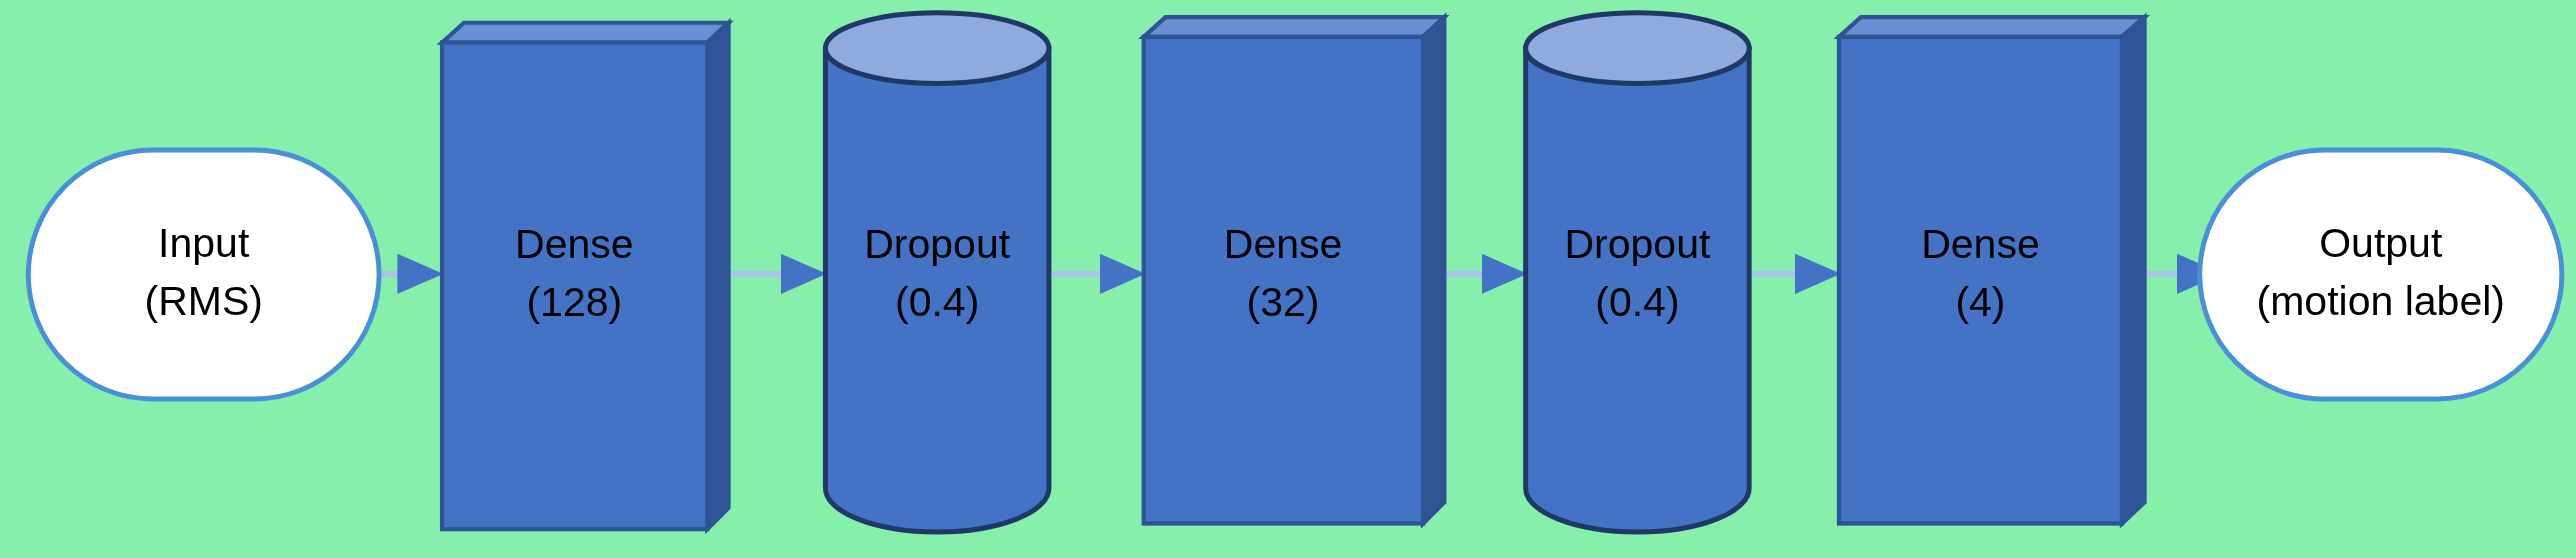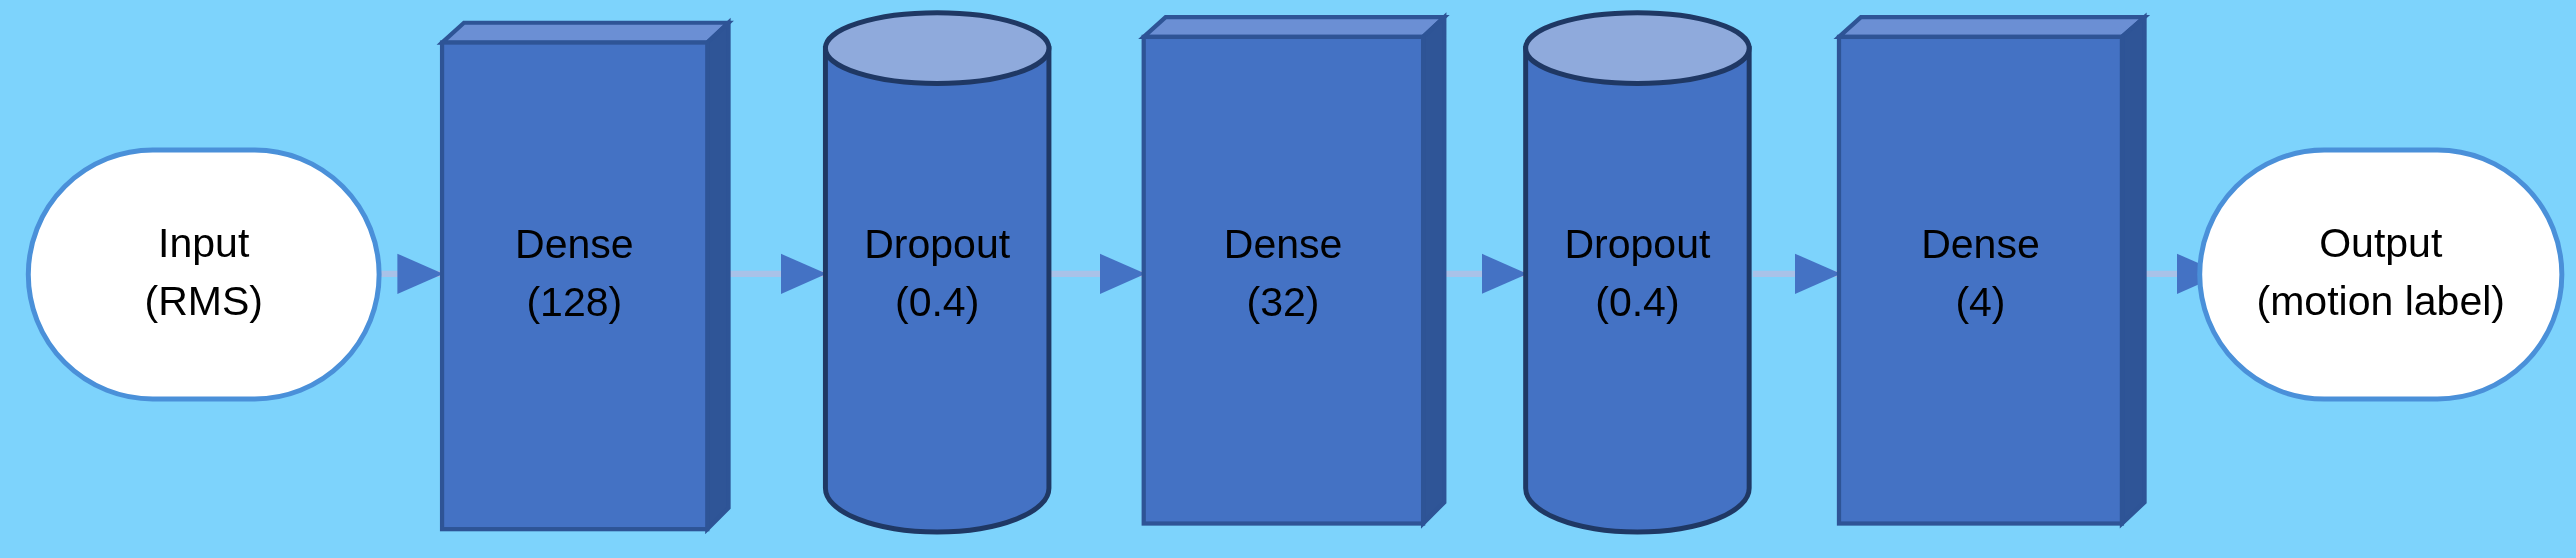--- a/index.html
+++ b/index.html
@@ -8,21 +8,21 @@
     padding: 0;
     background: #ffffff;
   }
   body {
     font-family: "Liberation Sans", sans-serif;
   }
   #canvas {
     position: relative;
     width: 2576px;
     height: 559px;
-    background: #7dd3fc;
+    background: #86efac;
     overflow: hidden;
   }
   #diagram-svg {
     position: absolute;
     left: 0;
     top: 0;
     width: 2576px;
     height: 559px;
     display: block;
   }

